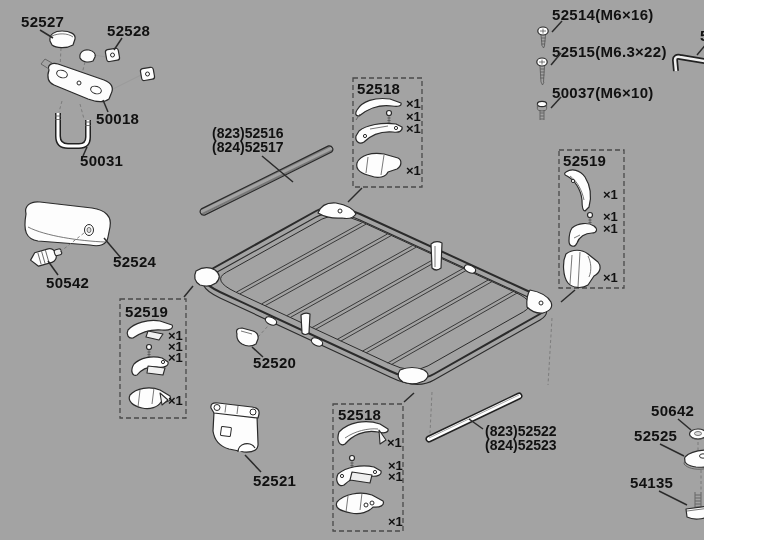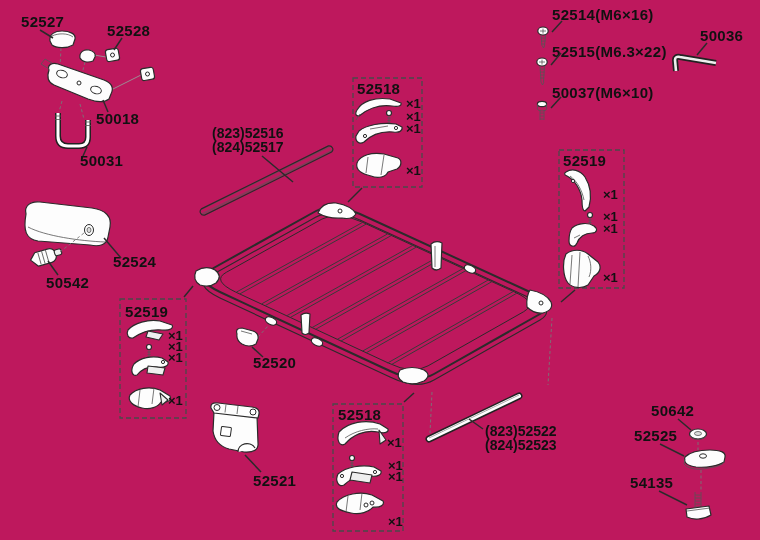--- a/index.html
+++ b/index.html
@@ -1,16 +1,16 @@
 <!DOCTYPE html>
 <html><head>
 <meta charset="utf-8">
 <style>
   html,body{margin:0;padding:0;background:#ffffff;}
-  #stage{width:760px;height:540px;position:relative;background:#be185d;overflow:hidden;}
+  #stage{width:704px;height:540px;position:relative;background:#a3a3a3;overflow:hidden;}
   svg{display:block;}
   text{font-family:"Liberation Sans","DejaVu Sans",sans-serif;font-weight:bold;fill:#111;}
   .lbl{font-size:15px;letter-spacing:.3px;}
   .lbl-sm{font-size:14px;}
   .qty{font-size:13px;}
   .box{fill:none;stroke:#4a4a4a;stroke-dasharray:5 3;stroke-width:1.3;}
   .ldr{stroke:#2b2b2b;stroke-width:1.5;fill:none;}
   .guide{stroke:#999;stroke-width:.9;fill:none;}
   .gdash{stroke:#777;stroke-width:.9;fill:none;stroke-dasharray:3 2.5;}
   .part{fill:#fdfdfd;stroke:#2b2b2b;stroke-width:1.2;stroke-linejoin:round;}

